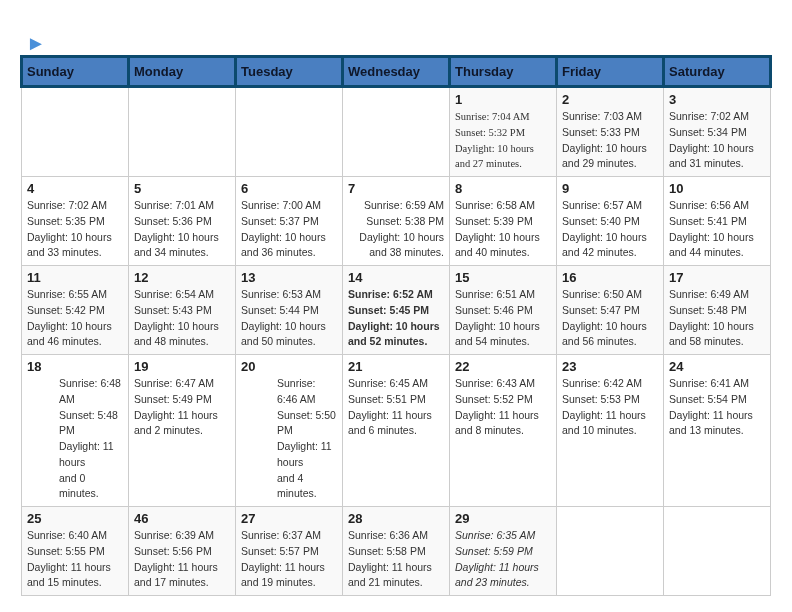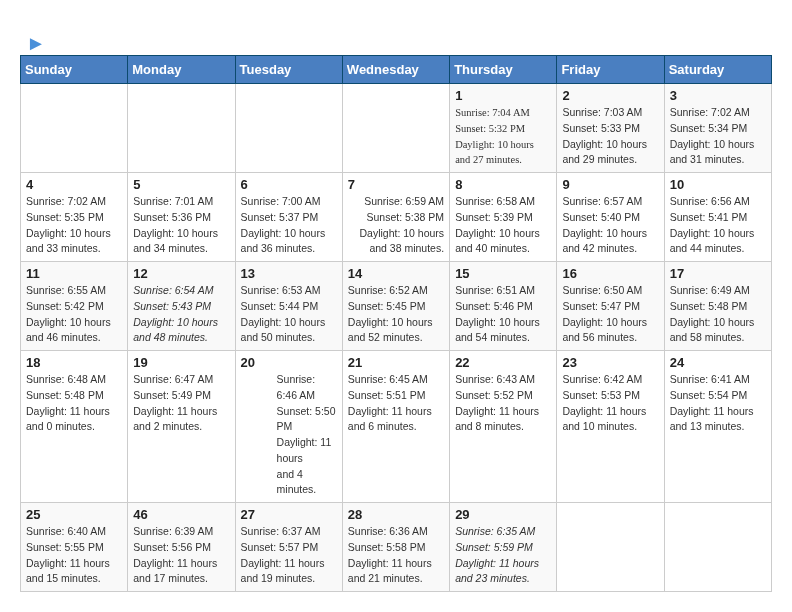--- a/index.html
+++ b/index.html
@@ -32,26 +32,26 @@
     }
     .clearfix::after { content: ''; display: table; clear: both; }
 
     table {
       width: 100%;
       border-collapse: collapse;
       table-layout: fixed;
     }
     thead tr th {
       background-color: #4a7fc1;
-      color: #ffffff;
+      color: #0f172a;
       font-size: 13px;
       font-weight: bold;
       padding: 6px 4px;
       text-align: left;
-      border: 1px solid #0c4a6e;
+      border: 3px solid #0c4a6e;
     }
     tbody tr td {
       border: 1px solid #ccc;
       vertical-align: top;
       padding: 4px 5px;
       font-size: 11px;
       color: #333;
       height: 80px;
       background: #fff;
     }
@@ -185,35 +185,35 @@
       <tr>
         <td>
           <span class="day-num">11</span>
           <div class="day-info" style="white-space: pre-line;">Sunrise: 6:55 AM
 Sunset: 5:42 PM
 Daylight: 10 hours
 and 46 minutes.</div>
         </td>
         <td>
           <span class="day-num">12</span>
-          <div class="day-info" style="white-space: pre-line; font-style: italic;">Sunrise: 6:54 AM
+          <div class="day-info" style="white-space: pre-line;">Sunrise: 6:54 AM
 Sunset: 5:43 PM
 Daylight: 10 hours
 and 48 minutes.</div>
         </td>
         <td>
           <span class="day-num">13</span>
           <div class="day-info" style="white-space: pre-line;">Sunrise: 6:53 AM
 Sunset: 5:44 PM
 Daylight: 10 hours
 and 50 minutes.</div>
         </td>
         <td>
           <span class="day-num">14</span>
-          <div class="day-info" style="white-space: pre-line;">Sunrise: 6:52 AM
+          <div class="day-info" style="white-space: pre-line; font-weight: bold;">Sunrise: 6:52 AM
 Sunset: 5:45 PM
 Daylight: 10 hours
 and 52 minutes.</div>
         </td>
         <td>
           <span class="day-num">15</span>
           <div class="day-info" style="white-space: pre-line;">Sunrise: 6:51 AM
 Sunset: 5:46 PM
 Daylight: 10 hours
 and 54 minutes.</div>
@@ -229,21 +229,21 @@
           <span class="day-num">17</span>
           <div class="day-info" style="white-space: pre-line;">Sunrise: 6:49 AM
 Sunset: 5:48 PM
 Daylight: 10 hours
 and 58 minutes.</div>
         </td>
       </tr>
       <tr>
         <td>
           <span class="day-num">18</span>
-          <div class="day-info" style="white-space: pre-line;">Sunrise: 6:48 AM
+          <div class="day-info" style="white-space: pre-line; margin-left: 32px;">Sunrise: 6:48 AM
 Sunset: 5:48 PM
 Daylight: 11 hours
 and 0 minutes.</div>
         </td>
         <td>
           <span class="day-num">19</span>
           <div class="day-info" style="white-space: pre-line;">Sunrise: 6:47 AM
 Sunset: 5:49 PM
 Daylight: 11 hours
 and 2 minutes.</div>

